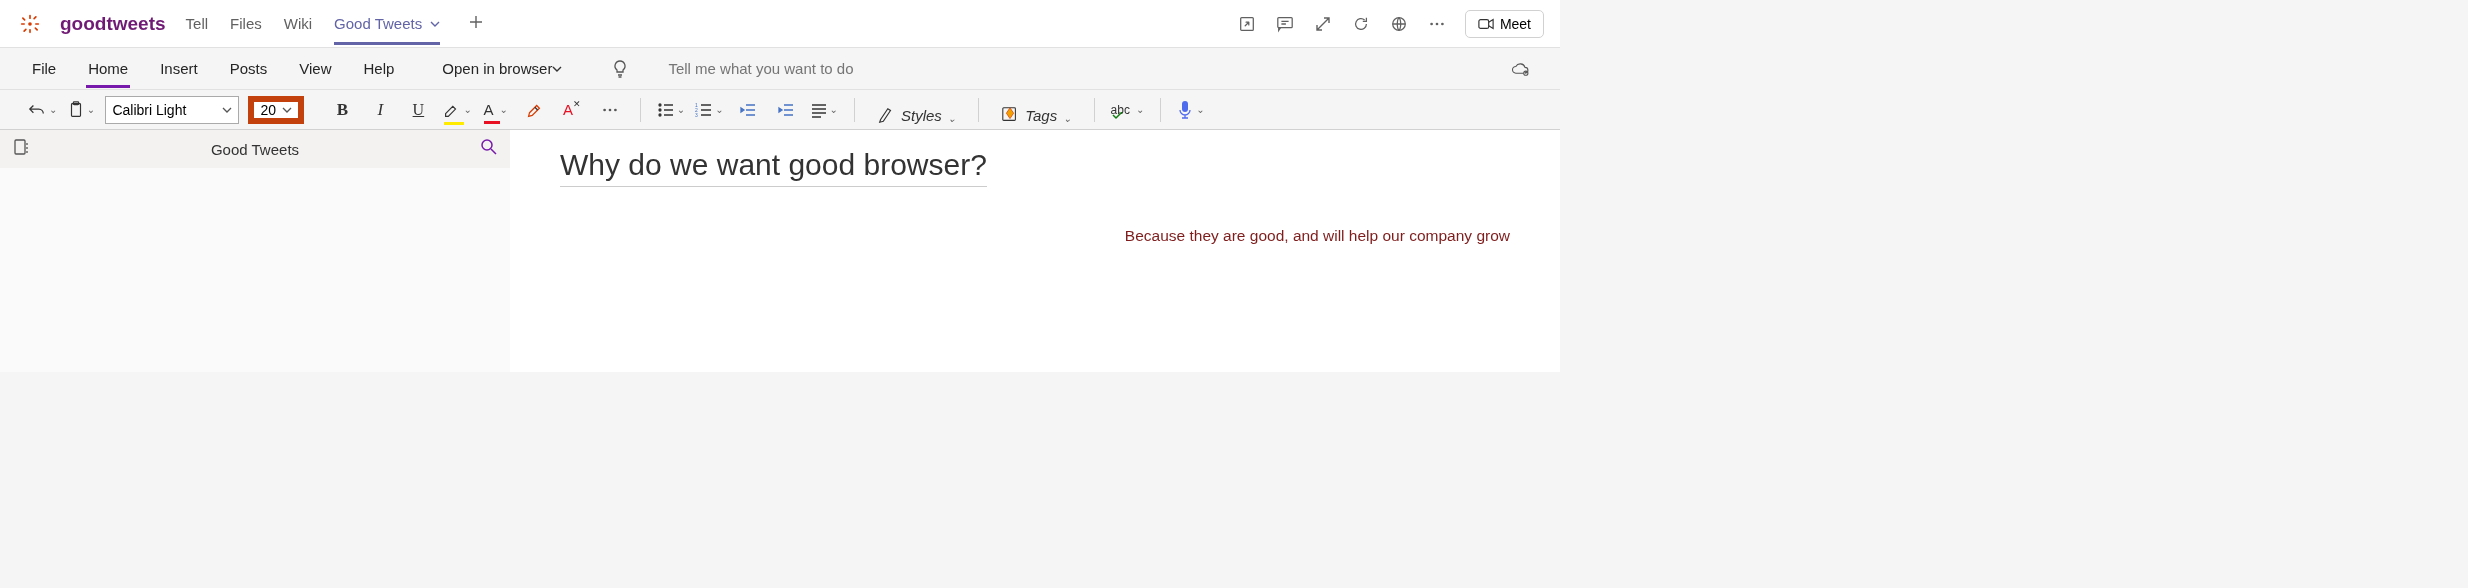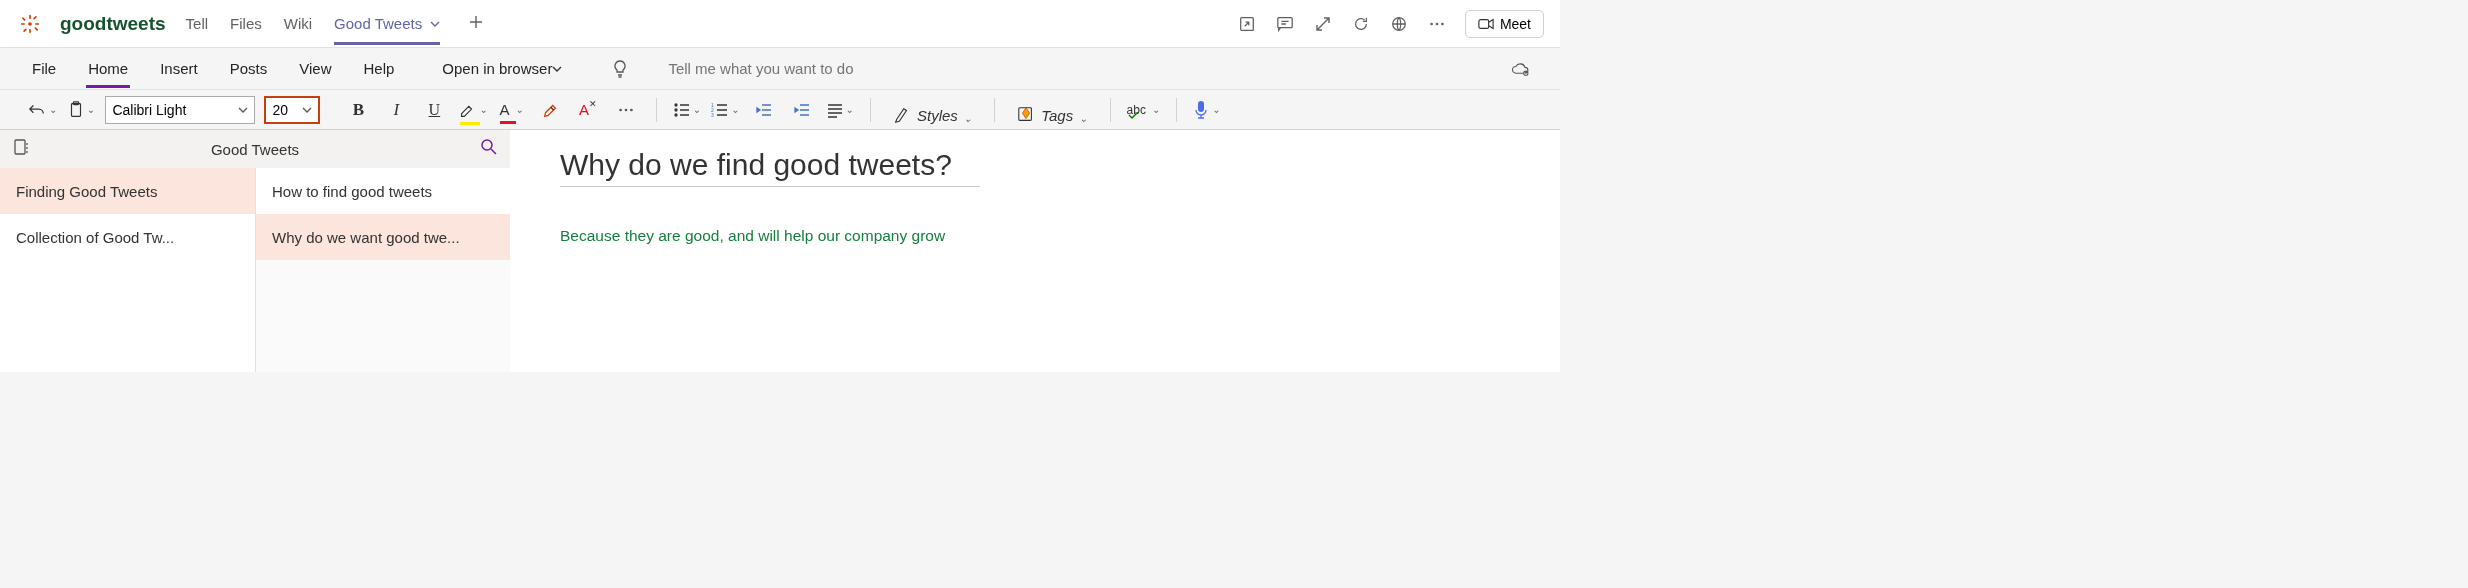--- a/index.html
+++ b/index.html
@@ -1,20 +1,20 @@
 <!DOCTYPE html>
 <html><head>
 <meta charset="utf-8">
 <style>
 * { margin: 0; padding: 0; box-sizing: border-box; font-family: "Segoe UI", -apple-system, sans-serif; }
 body { background: #f5f5f5; width: 1560px; height: 372px; overflow: hidden; }
 
 .top-bar { height: 48px; display: flex; align-items: center; padding: 0 16px; background: #fff; border-bottom: 1px solid #e1e1e1; }
 .app-icon { width: 28px; height: 28px; display: flex; align-items: center; justify-content: center; margin-right: 16px; }
-.team-name { font-weight: 700; font-size: 19px; color: #14532d; margin-right: 20px; }
+.team-name { font-weight: 700; font-size: 19px; color: #701a75; margin-right: 20px; }
 .tab { font-size: 15px; color: #616161; margin-right: 22px; cursor: pointer; padding: 12px 0; position: relative; }
 .tab.active { color: #6264a7; }
 .tab.active::after { content: ''; position: absolute; bottom: -1px; left: 0; right: 0; height: 3px; background: #6264a7; }
 .tab-dropdown { display: inline-block; margin-left: 4px; }
 .add-tab { color: #616161; font-size: 20px; cursor: pointer; margin-left: 6px; }
 .top-right { margin-left: auto; display: flex; align-items: center; gap: 18px; }
 .icon-btn { width: 20px; height: 20px; display: flex; align-items: center; justify-content: center; cursor: pointer; color: #616161; }
 .meet-btn { display: flex; align-items: center; gap: 6px; padding: 5px 12px; border: 1px solid #d1d1d1; border-radius: 5px; background: #fff; font-size: 14px; cursor: pointer; }
 
 .ribbon-tabs { height: 42px; display: flex; align-items: center; padding: 0 30px; background: #f5f5f5; gap: 28px; border-bottom: 1px solid #e1e1e1; }
@@ -22,22 +22,22 @@
 .rtab.active { font-weight: 400; }
 .rtab.active::after { content: ''; position: absolute; bottom: -1px; left: 0; right: 0; height: 3px; background: #7719aa; }
 .open-browser { margin-left: 18px; font-size: 15px; color: #252525; cursor: pointer; display: flex; align-items: center; }
 .bulb { margin-left: 20px; }
 .tellme { margin-left: 10px; font-size: 15px; color: #888; flex: 1; }
 .cloud { margin-left: auto; }
 
 .toolbar { height: 40px; display: flex; align-items: center; padding: 0 28px; background: #f5f5f5; gap: 10px; border-bottom: 1px solid #d1d1d1; }
 .tool { display: flex; align-items: center; justify-content: center; min-width: 28px; height: 28px; cursor: pointer; color: #333; }
 .tool svg { display: block; }
-.font-select { width: 150px; height: 28px; border: 1px solid #aaa; padding: 0 6px; font-size: 14px; display: flex; align-items: center; justify-content: space-between; background: #fff; }
-.size-select { width: 56px; height: 28px; border: 2px solid #c2410c; padding: 0 6px; font-size: 14px; display: flex; align-items: center; justify-content: space-between; background: #fff; margin-left: -1px; }
+.font-select { width: 134px; height: 28px; border: 1px solid #aaa; padding: 0 6px; font-size: 14px; display: flex; align-items: center; justify-content: space-between; background: #fff; }
+.size-select { width: 56px; height: 28px; border: 6px solid #c2410c; padding: 0 6px; font-size: 14px; display: flex; align-items: center; justify-content: space-between; background: #fff; margin-left: -1px; }
 .sep { width: 1px; height: 24px; background: #d1d1d1; margin: 0 6px; }
 .styles-btn { display: flex; align-items: flex-end; gap: 6px; font-size: 15px; padding: 0 6px; font-style: italic; }
 
 .content-area { display: flex; height: calc(100% - 130px); background: #fff; }
 .nav-panel { width: 510px; background: #fafafa; display: flex; flex-direction: column; }
 .nav-header { height: 38px; display: flex; align-items: center; padding: 0 12px; background: #f3f2f1; justify-content: space-between; }
 .nav-title { font-size: 15px; color: #333; margin-left: auto; margin-right: auto; }
 .notebook-icon { color: #555; }
 .search-ic { color: #7719aa; }
 .nav-columns { display: flex; flex: 1; }
@@ -45,21 +45,21 @@
 .col-item { height: 46px; display: flex; align-items: center; padding: 0 16px; font-size: 15px; color: #333; cursor: pointer; white-space: nowrap; overflow: hidden; text-overflow: ellipsis; position: relative; background: #fff; }
 .col-item.selected { background: #fce5dc; }
 .col-item.tab-accent::before { content: ''; position: absolute; left: -8px; top: 4px; bottom: 4px; width: 8px; background: #d83b01; border-radius: 2px 0 0 2px; }
 .col-item.tab-accent2::before { content: ''; position: absolute; left: -8px; top: 4px; bottom: 4px; width: 8px; background: #b52e0f; border-radius: 2px 0 0 2px; }
 .col1 { background: #fff; }
 .col2 { border-left: 1px solid #e1e1e1; }
 
 .page-content { flex: 1; padding: 18px 50px; background: #fff; }
 .page-title { font-size: 30px; font-weight: 400; color: #333; border-bottom: 1px solid #ccc; padding-bottom: 4px; display: inline-block; min-width: 420px; }
 .page-meta { margin-top: 10px; font-size: 13.5px; color: #666; display: flex; gap: 18px; }
-.page-body { margin-top: 40px; font-size: 15.5px; color: #15803d; }
+.page-body { margin-top: 40px; font-size: 15.5px; color: #7f1d1d; text-align: right; }
 
 .chev { font-size: 10px; color: #666; }
 </style>
 </head>
 <body>
 
 <div class="top-bar">
   <div class="app-icon">
     <svg width="20" height="20" viewBox="0 0 24 24">
         <g fill="#d83b01">
@@ -298,28 +298,18 @@
       <span class="notebook-icon"><svg width="18" height="18" viewBox="0 0 18 18" fill="none" stroke="#555" stroke-width="1.3">
             <rect x="3" y="2" width="10" height="14" rx="1"></rect>
             <path d="M15 5v2M15 9v2M15 13v2"></path>
           </svg></span>
       <span class="nav-title">Good Tweets</span>
       <span class="search-ic"><svg width="18" height="18" viewBox="0 0 18 18" fill="none" stroke="#7719aa" stroke-width="1.5">
             <circle cx="7" cy="7" r="5"></circle>
             <path d="M11 11l5 5"></path>
           </svg></span>
     </div>
-    <div class="nav-columns">
-      <div class="col col1" style="overflow:visible;position:relative;">
-        <div class="col-item selected tab-accent">Finding Good Tweets</div>
-        <div class="col-item tab-accent2">Collection of Good Tw...</div>
-      </div>
-      <div class="col col2">
-        <div class="col-item">How to find good tweets</div>
-        <div class="col-item selected">Why do we want good twe...</div>
-      </div>
-    </div>
   </div>
   <div class="page-content">
-    <div class="page-title">Why do we find good tweets?</div>
+    <div class="page-title">Why do we want good browser?</div>
     <div class="page-body">Because they are good, and will help our company grow</div>
   </div>
 </div>
 
 </body></html>

